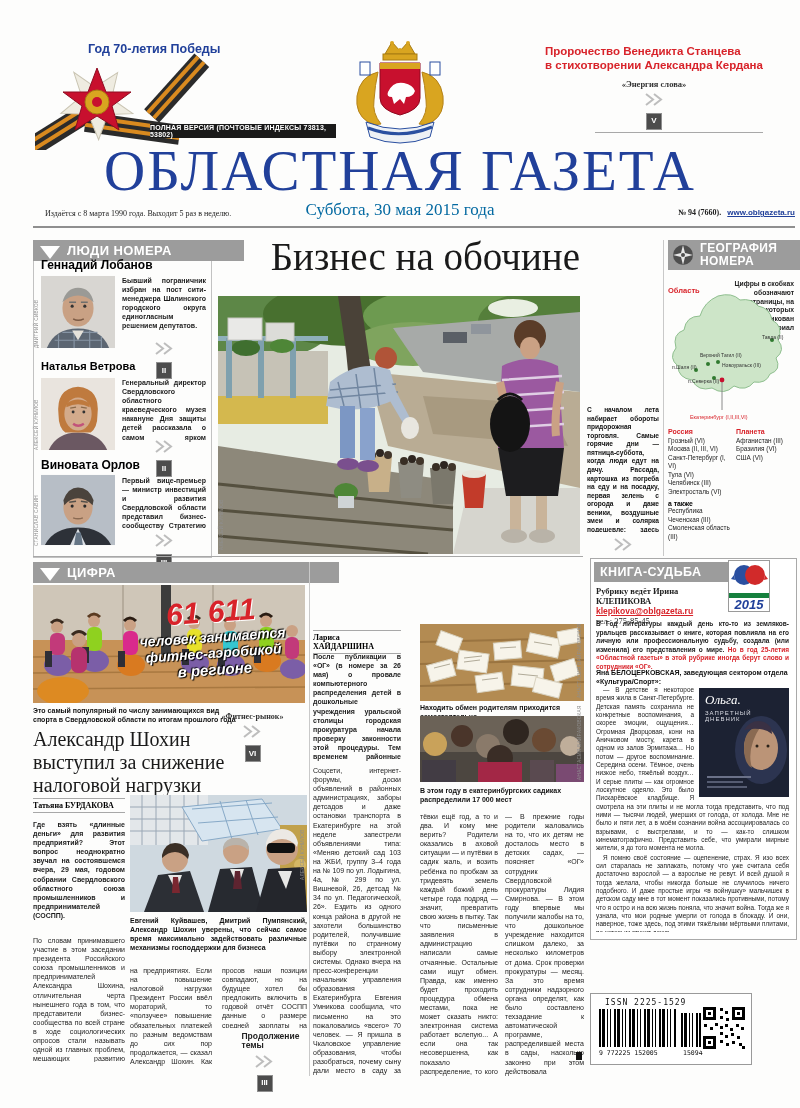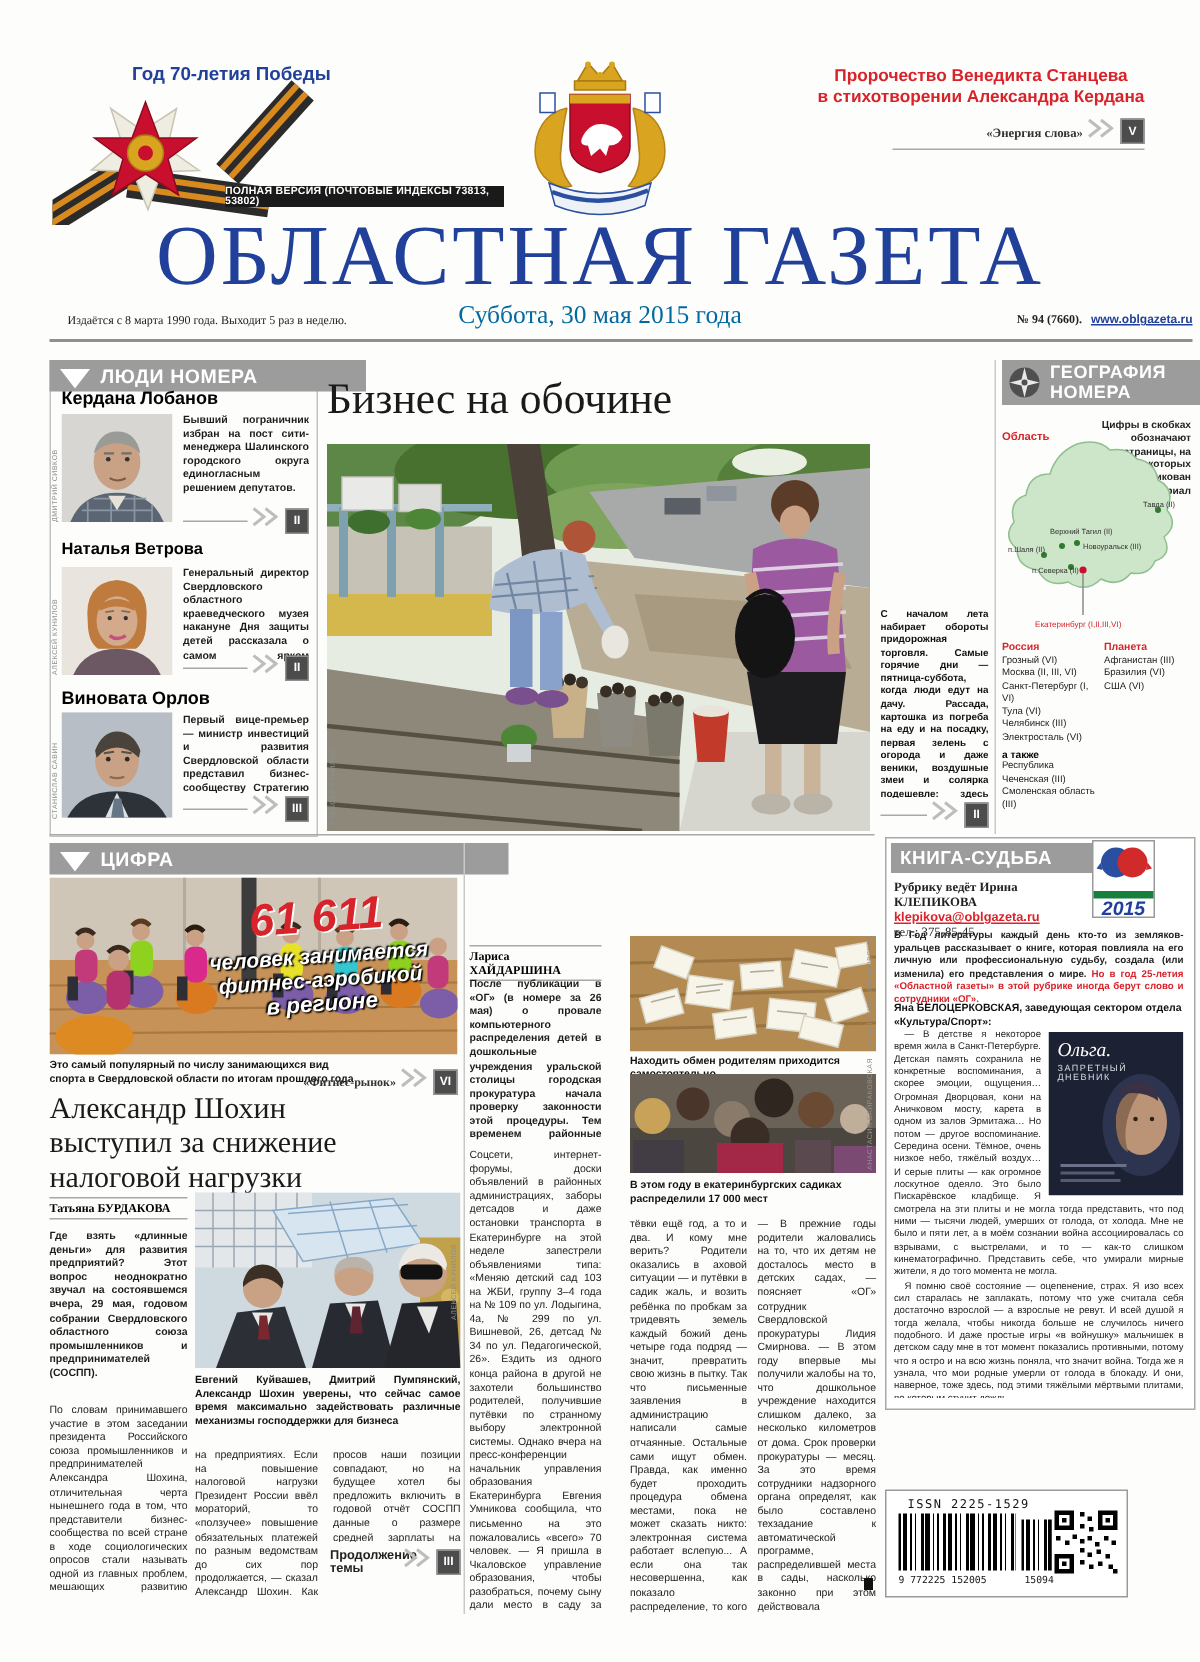--- a/index.html
+++ b/index.html
@@ -10,21 +10,21 @@
   .red{color:#d8232a;}
   .blue{color:#21409a;}
   .j{text-align:justify;}
   .clip{overflow:hidden;}
   .small{font-size:7px;line-height:1.3;color:#1c1c1c;}
   .tiny{font-size:6.4px;line-height:1.32;color:#1c1c1c;}
   .bar{background:#9c9c9c;color:#fff;font-weight:bold;font-size:13px;letter-spacing:.4px;display:flex;align-items:center;}
   .tri{width:0;height:0;border-left:10px solid transparent;border-right:10px solid transparent;border-top:13px solid #fff;}
   .vtxt{writing-mode:vertical-rl;transform:rotate(180deg);font-size:4.6px;letter-spacing:.4px;color:#8f8f8f;white-space:nowrap;}
   .badge{display:inline-flex;align-items:center;justify-content:center;min-width:12px;height:15px;padding:0 1px;background:#4c4c4c;border:1px solid #8f8f8f;color:#fff;font-size:8px;font-weight:bold;line-height:1;}
-  .pl-row{display:flex;align-items:center;justify-content:flex-end;gap:3px;}
+  .pl-row{display:flex;align-items:center;justify-content:flex-end;gap:3px;flex-direction:column;}
   .rule{background:#a8a8a8;height:1px;}
   .vline{width:1px;background:#c9c9c9;}
   .cap{font-size:7px;line-height:1.3;font-weight:bold;color:#111;}
   .chev{flex:0 0 auto;display:inline-block;}
   p{margin:0 0 1px 0;text-indent:7px;}
   .barcode{background:repeating-linear-gradient(90deg,#000 0 2px,#fff 2px 3px,#000 3px 6px,#fff 6px 8px,#000 8px 9px,#fff 9px 11px,#000 11px 12px,#fff 12px 15px);}
 </style>
 </head>
 <body>
 
@@ -72,21 +72,21 @@
         <circle cx="56" cy="7" r="2" fill="#d9a520"></circle>
         <circle cx="48" cy="14" r="2" fill="#d9a520"></circle>
       <path d="M28 27 h40 v35 q0 12 -20 17 q-20 -5 -20 -17 Z" fill="#c8102e" stroke="#8f0a20"></path>
       <rect x="28" y="27" width="40" height="6" fill="#d9a520"></rect>
       <path d="M36 56 q5 -11 16 -9 q9 2 11 8 q-2 6 -9 6 l-2 7 l-4 -5 l-6 5 l-2 -7 q-6 0 -4 -5" fill="#ffffff"></path>
       <path d="M14 86 q34 14 68 0 l-4 15 q-30 12 -60 0 Z" fill="#eef1f5" stroke="#2a4fa0"></path>
       <path d="M16 92 q32 12 64 -1" fill="none" stroke="#2a4fa0" stroke-width="3"></path>
     </svg>
   </div>
 
-  <div class="abs" style="left:545px;top:44px;width:218px;text-align:center">
+  <div class="abs" style="left:545px;top:44px;width:218px;text-align:left">
     <div class="b red" style="font-size:11.5px;line-height:1.25">Пророчество Венедикта Станцева</div>
     <div class="b red" style="font-size:11.5px;line-height:1.25">в стихотворении Александра Кердана</div>
     <div class="pl-row" style="margin-top:6px">
       <span class="b serif" style="font-size:8.5px;color:#333">«Энергия слова»</span>
       <span class="chev"><svg width="19" height="13" viewBox="0 0 19 13">
             <path d="M1 1l7 5.5L1 12" fill="none" stroke="#bdbdbd" stroke-width="2"></path>
             <path d="M9 1l7 5.5L9 12" fill="none" stroke="#bdbdbd" stroke-width="2"></path>
           </svg></span>
       <span class="badge">V</span>
     </div>
@@ -102,21 +102,21 @@
     <span class="b blue" style="font-size:8px;text-decoration:underline">www.oblgazeta.ru</span>
   </div>
   <div class="abs" style="left:33px;top:226px;width:762px;height:2px;background:#8f8f8f"></div>
 
   <div class="abs" style="left:33px;top:240px;width:177px;height:316px;border:1px solid #c2c2c2"></div>
   <div class="abs bar" style="left:33px;top:240px;width:177px;height:21px;padding-left:34px">
     <span>ЛЮДИ НОМЕРА</span>
   </div>
   <div class="abs tri" style="left:40px;top:246px"></div>
 
-  <div class="abs b" style="left:41px;top:258px;font-size:12px">Кердана Лобанов</div>
+  <div class="abs b" style="left:41px;top:258px;font-size:12px">Геннадий Лобанов</div>
   <div class="abs vtxt" style="left:34px;top:276px;height:72px">ДМИТРИЙ СИВКОВ</div>
   <div class="abs" style="left:41px;top:275px;width:74px;height:74px">
     <svg width="74" height="74" viewBox="0 0 76 74">
         <rect width="76" height="74" fill="#d8d6d2"></rect>
         <path d="M6 74 q8 -20 32 -20 q24 0 32 20 Z" fill="#5c6672"></path>
         <path d="M14 66 l48 0 M22 58 l36 0 M18 74 l0 -14 M34 74 l0 -18 M50 74 l0 -18 M62 74 l0 -12" stroke="#8795a5" stroke-width="1.2"></path>
         <polygon points="32,56 38,66 44,56" fill="#e6e2da"></polygon>
         <ellipse cx="38" cy="33" rx="16" ry="19" fill="#c9a184"></ellipse>
         <path d="M22 27 q4 -15 16 -15 q13 0 16 15 q-7 -7 -16 -7 q-9 0 -16 7" fill="#9a9a96"></path>
         <circle cx="32" cy="31" r="1.6" fill="#333"></circle>
@@ -185,21 +185,21 @@
     <div class="pl-row">
         <span class="rule" style="flex:1"></span>
         <span class="chev"><svg width="19" height="13" viewBox="0 0 19 13">
             <path d="M1 1l7 5.5L1 12" fill="none" stroke="#bdbdbd" stroke-width="2"></path>
             <path d="M9 1l7 5.5L9 12" fill="none" stroke="#bdbdbd" stroke-width="2"></path>
           </svg></span>
         <span class="badge">III</span>
       </div>
   </div>
 
-  <div class="abs serif" style="left:218px;top:250px;width:362px;text-align:left;font-size:29px;color:#1a1a1a">Бизнес на обочине</div>
+  <div class="abs serif" style="left:218px;top:234px;width:362px;text-align:right;font-size:39px;color:#1a1a1a">Бизнес на обочине</div>
   <div class="abs" style="left:218px;top:296px;width:362px;height:258px">
     <svg width="362" height="258" viewBox="0 0 362 258" preserveAspectRatio="none">
       <rect width="362" height="258" fill="#e7ece3"></rect>
       <ellipse cx="40" cy="28" rx="75" ry="36" fill="#5d8747"></ellipse>
         <ellipse cx="130" cy="18" rx="85" ry="32" fill="#48702f"></ellipse>
         <ellipse cx="240" cy="20" rx="95" ry="30" fill="#6d9a50"></ellipse>
         <ellipse cx="330" cy="26" rx="70" ry="32" fill="#557f3b"></ellipse>
         <ellipse cx="195" cy="48" rx="60" ry="22" fill="#7fa45e"></ellipse>
         <ellipse cx="295" cy="12" rx="25" ry="9" fill="#e9efe2"></ellipse>
       <path d="M120 0 L142 0 L150 55 L156 95 L132 95 L128 55 Z" fill="#4a4238"></path>

